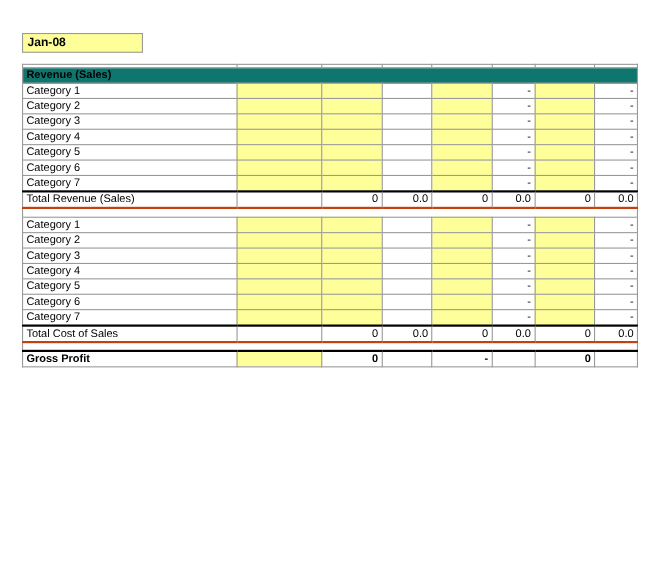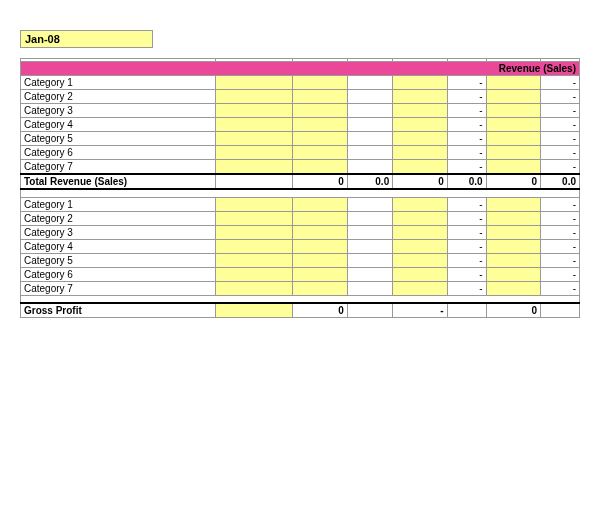--- a/index.html
+++ b/index.html
@@ -24,21 +24,21 @@
     }
     .section-label {
       font-weight: bold;
       margin-top: 14px;
       margin-bottom: 4px;
       font-size: 11px;
     }
     .fiscal-input {
       background: #ffff99;
       border: 1px solid #999;
-      width: 133px;
+      width: 110px;
       font-size: 11px;
       padding: 2px 4px;
       font-weight: bold;
     }
     table {
       width: 100%;
       border-collapse: collapse;
       margin-top: 10px;
       font-size: 10px;
     }
@@ -55,34 +55,33 @@
     }
     .col-label {
       width: 150px;
       text-align: left;
     }
     .header-row th {
       vertical-align: middle;
     }
     .section-header td {
       font-weight: bold;
-      background: #ec4899;
+      background: #0f766e;
       border-top: 1px solid #000;
-      text-align: right;
     }
     .data-row td {
       height: 14px;
     }
     .yellow-cell {
       background: #ffff99;
     }
     .total-row td {
-      font-weight: bold;
+      font-weight: normal;
       border-top: 2px solid #000;
-      border-bottom: 2px solid #000000;
+      border-bottom: 2px solid #c2410c;
     }
     .dash-cell {
       text-align: right;
       color: #000;
     }
     .number-cell {
       text-align: right;
     }
     .gross-row td {
       font-weight: bold;
@@ -274,20 +273,30 @@
       <tr class="data-row">
     <td>Category 7</td>
     <td class="yellow-cell"></td>
     <td class="yellow-cell"></td>
     <td class="number-cell"></td>
     <td class="yellow-cell"></td>
     <td class="dash-cell">-</td>
     <td class="yellow-cell"></td>
     <td class="dash-cell">-</td>
   </tr>
+      <tr class="total-row">
+  <td>Total Cost of Sales</td>
+  <td></td>
+  <td class="number-cell">0</td>
+  <td class="number-cell">0.0</td>
+  <td class="number-cell">0</td>
+  <td class="number-cell">0.0</td>
+  <td class="number-cell">0</td>
+  <td class="number-cell">0.0</td>
+</tr>
       <tr>
         <td colspan="8" style="height:8px;border:none;border-left:1px solid #999;border-right:1px solid #999;"></td>
       </tr>
       <tr class="gross-row">
   <td style="font-weight:bold;border-top:2px solid #000;margin-left:28px;">Gross Profit</td>
   <td class="yellow-cell" style="border-top:2px solid #000;"></td>
   <td class="number-cell" style="border-top:2px solid #000;">0</td>
   <td style="border-top:2px solid #000;"></td>
   <td class="number-cell" style="border-top:2px solid #000;">-</td>
   <td style="border-top:2px solid #000;"></td>

